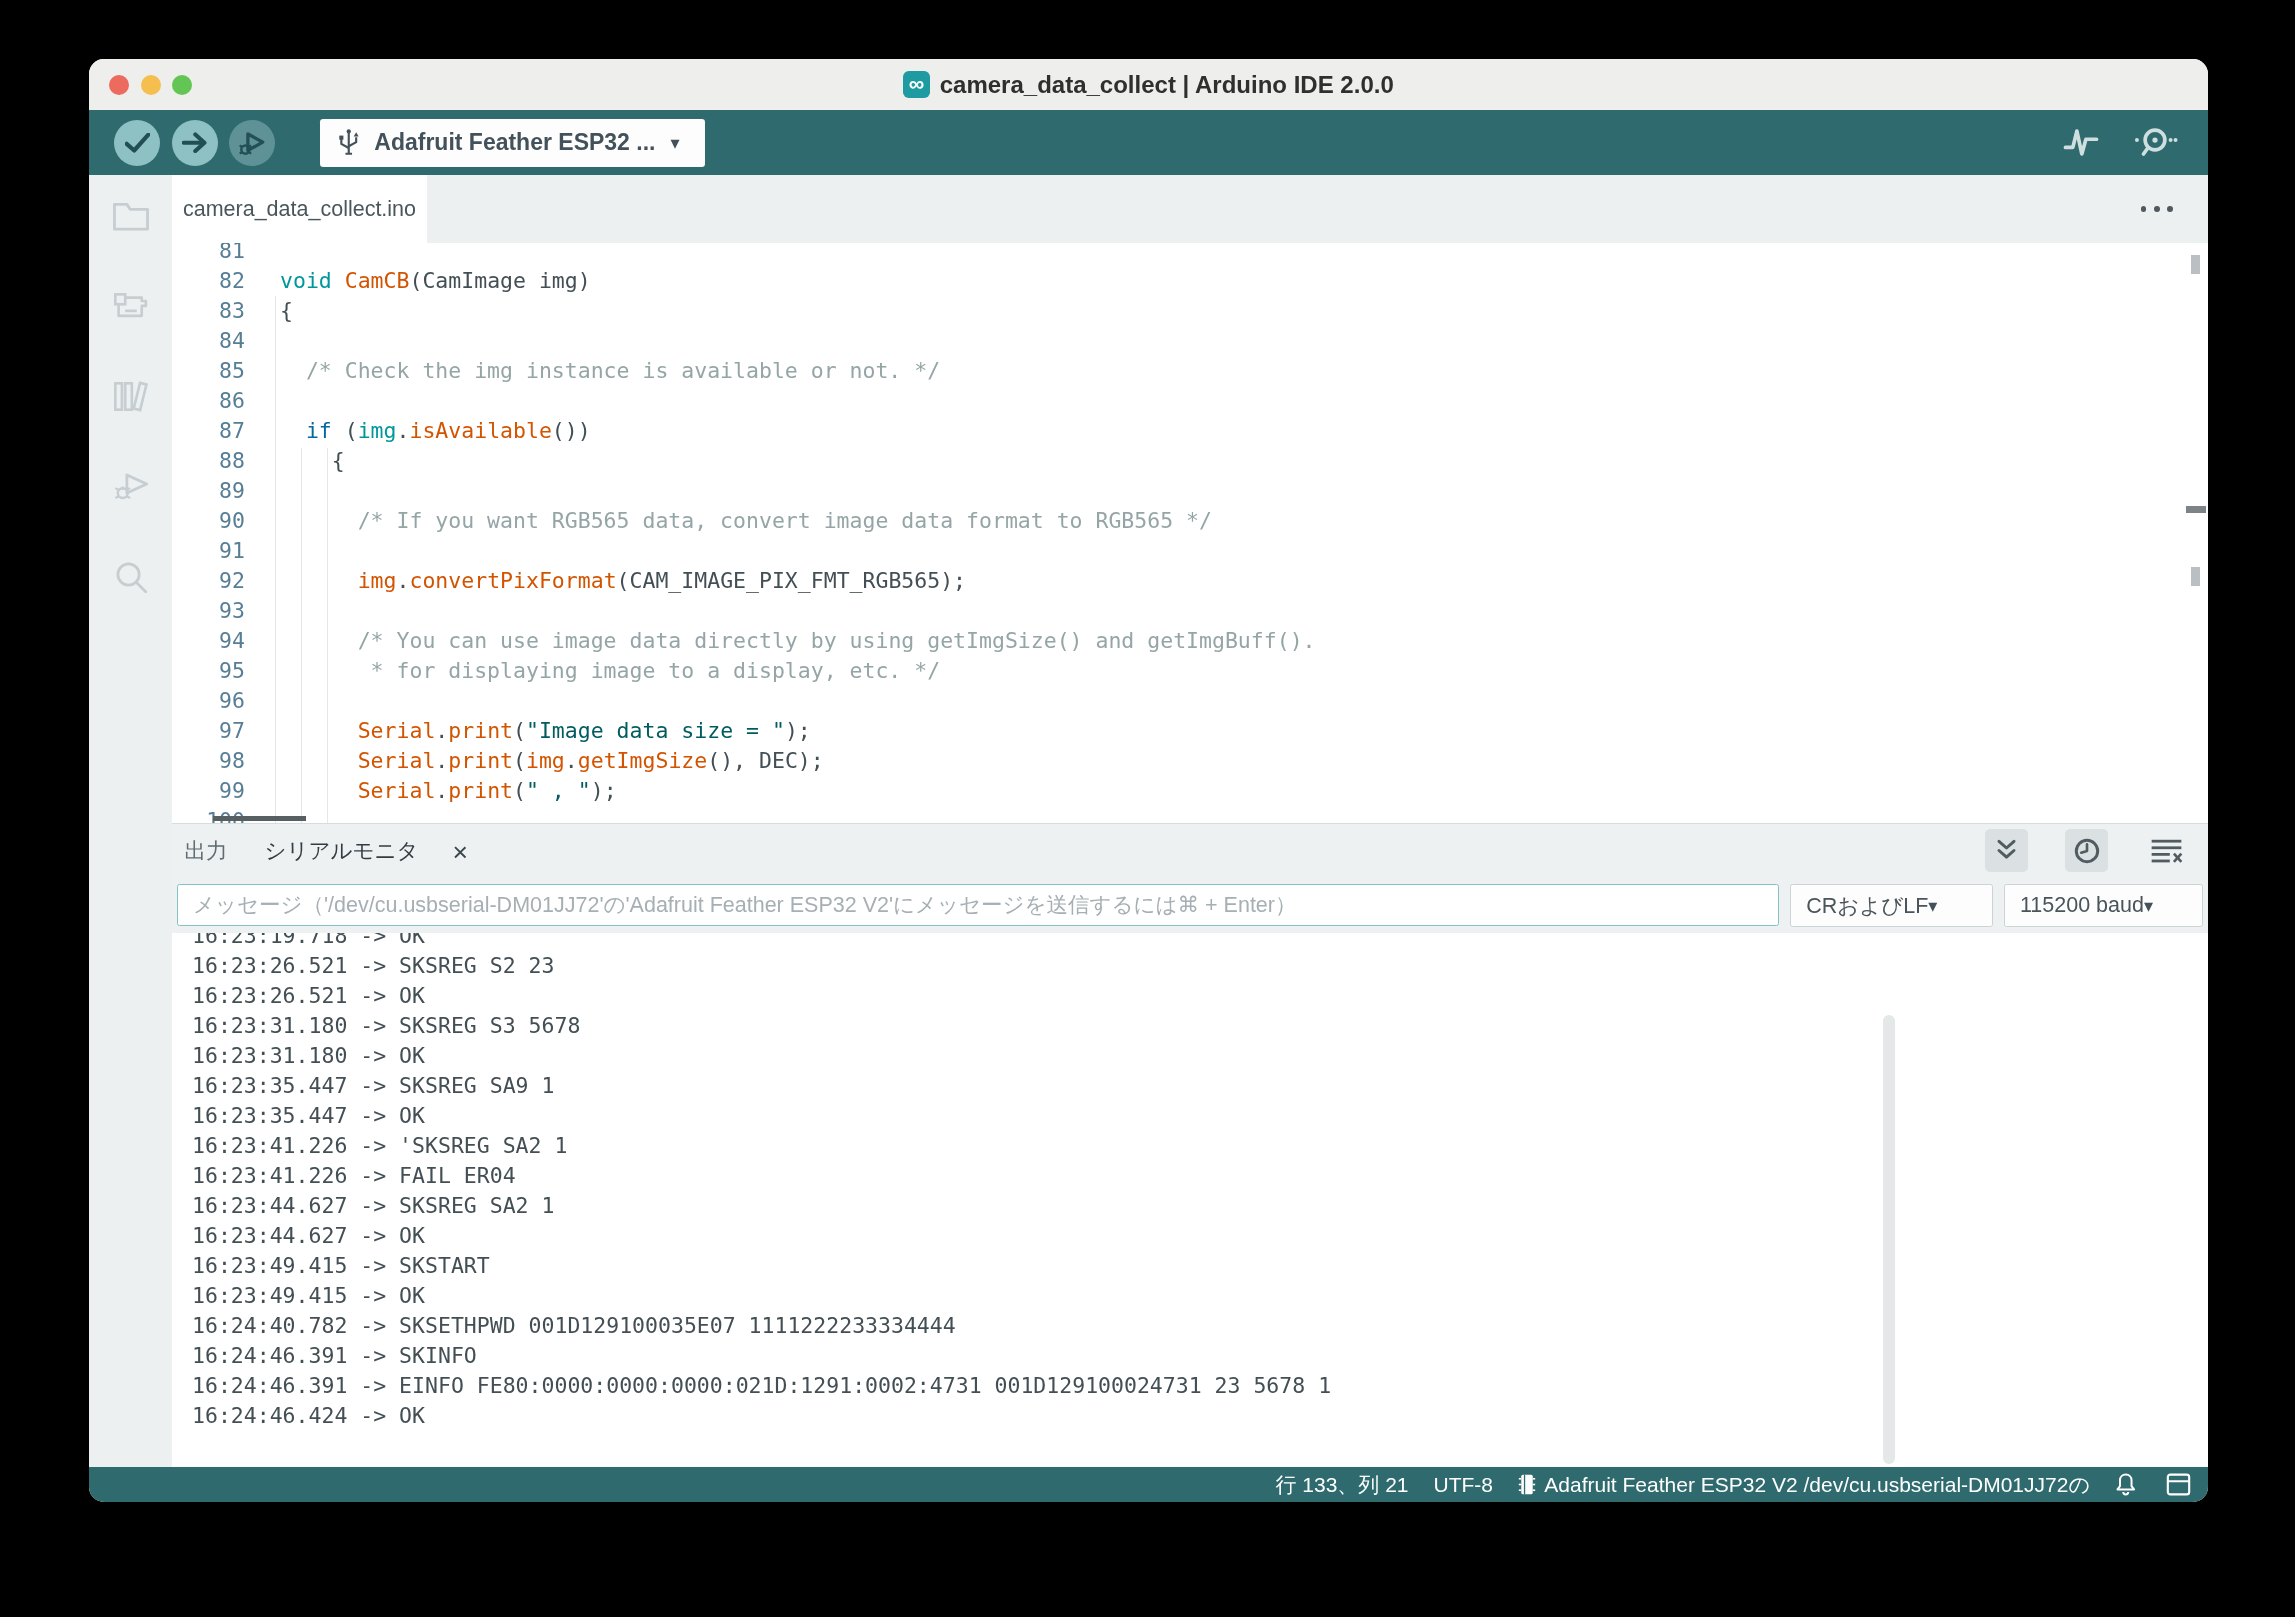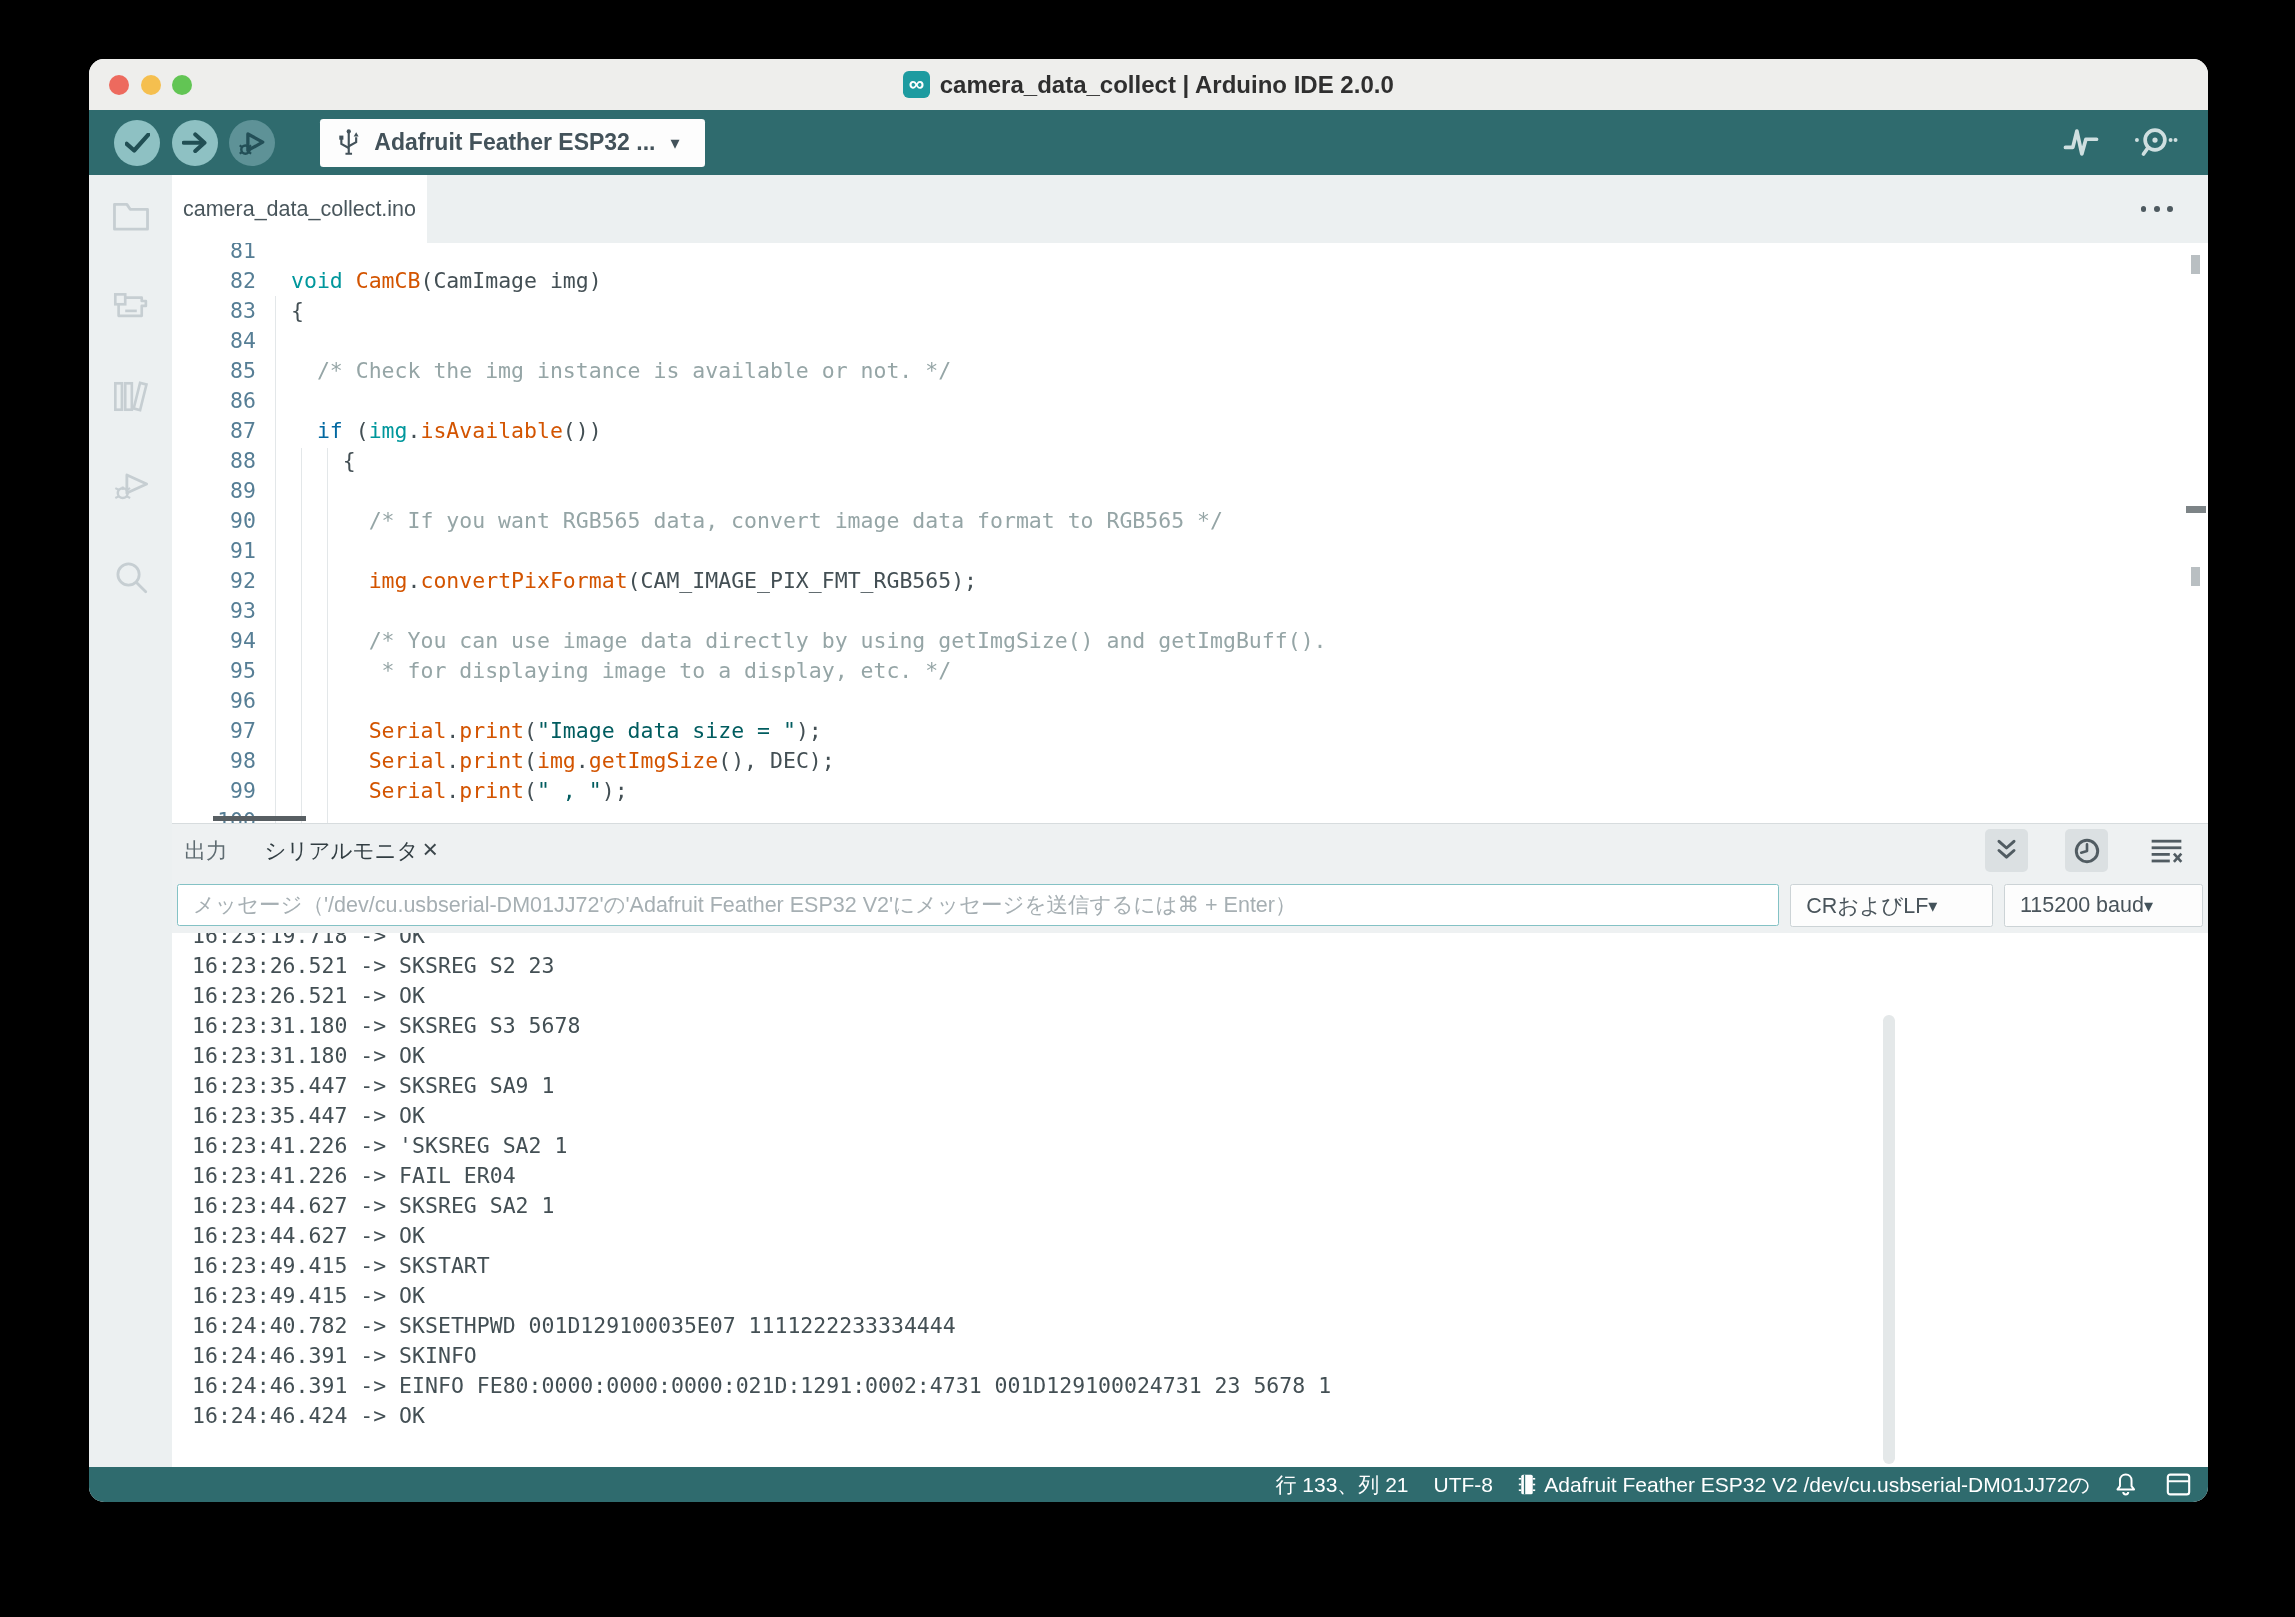--- a/index.html
+++ b/index.html
@@ -41,40 +41,40 @@
   
   .tabbar{ height:68px; background:#ecf0f1; display:flex; align-items:stretch; flex:0 0 auto; }
   .tab{ width:255px; background:#ffffff; display:flex; align-items:center; justify-content:center;
     font-size:21.5px; color:#49565c; }
   .tab-overflow{ margin-left:auto; display:flex; align-items:center; gap:7.5px; padding-right:35px; }
   .tab-overflow i{ width:5.8px; height:5.8px; border-radius:50%; background:#4e5a60; }
 
   
   .editor{ height:580px; background:#fff; position:relative; overflow:hidden; flex:0 0 auto;
     font-family:"DejaVu Sans Mono","Liberation Mono",monospace; font-size:21.5px; }
-  .code-lines{ position:absolute; top:-7.5px; left:15px; right:0; }
+  .code-lines{ position:absolute; top:-7.5px; left:4px; right:0; }
   .cl{ height:30px; line-height:30px; display:flex; }
   .ln{ width:69px; text-align:right; color:#567e95; flex:0 0 auto; }
   .code{ padding-left:35px; white-space:pre; color:#434f54; }
   .tk-pl{ color:#434f54; } .tk-kw1{ color:#0369a1; } .tk-kw2{ color:#00979c; }
   .tk-fn{ color:#d35400; } .tk-cm{ color:#95a5a6; } .tk-st{ color:#005c5f; }
   .iguide{ position:absolute; width:0.8px; background:#e3e7e9; }
   .ig0{ left:103px; top:53px;  bottom:0; }
   .ig1{ left:129px; top:205px; bottom:0; }
   .ig2{ left:155px; top:205px; bottom:0; }
   .ed-vthumb1{ position:absolute; right:8.3px; top:11.6px; width:9px; height:19px; background:#b9bfc2; }
   .ed-vdark{   position:absolute; right:1.7px;  top:263px; width:20px; height:6.6px; background:#7d8487; }
   .ed-vthumb2{ position:absolute; right:8.3px; top:324px; width:9px; height:19px; background:#b9bfc2; }
   .ed-hthumb{  position:absolute; left:41px; bottom:1.7px; width:93px; height:5.8px; background:#585f63; }
 
   
   .serial{ flex:1; background:#eef1f2; border-top:0.8px solid #d7dcde; display:flex; flex-direction:column; min-height:0; }
   .sp-tabs{ height:53px; display:flex; align-items:center; padding:0 20px 0 12.4px; gap:37px; flex:0 0 auto; }
   .sp-tab{ font-size:21.5px; color:#5f6c72; }
-  .sp-tab.active{ color:#313d42; display:flex; align-items:flex-start; gap:4px; }
+  .sp-tab.active{ color:#313d42; display:flex; align-items:flex-end; gap:34px; }
   .sp-close{ font-size:26.5px; color:#3c474c; line-height:1; }
   .sp-tabspacer{ flex:1; }
   .sp-iconbtn{ width:43px; height:43px; border-radius:5px; display:flex; align-items:center; justify-content:center;
     color:#515c62; }
   .sp-iconbtn.on{ background:#dbe0e2; }
   .sp-inputrow{ height:56px; display:flex; align-items:center; padding:0 5px; gap:10.8px; flex:0 0 auto; }
   .msg-input{ flex:1; height:42px; border:1.7px solid #84c2c5; border-radius:2.5px; background:#fff;
     font-size:21.5px; padding:0 15px; color:#434f54; font-family:"Liberation Sans","DejaVu Sans",sans-serif; outline:none; }
   .msg-input::placeholder{ color:#a6afb3; }
   .dd{ height:43px; border:0.8px solid #ccd3d6; border-radius:2.5px; background:#fdfdfd;

